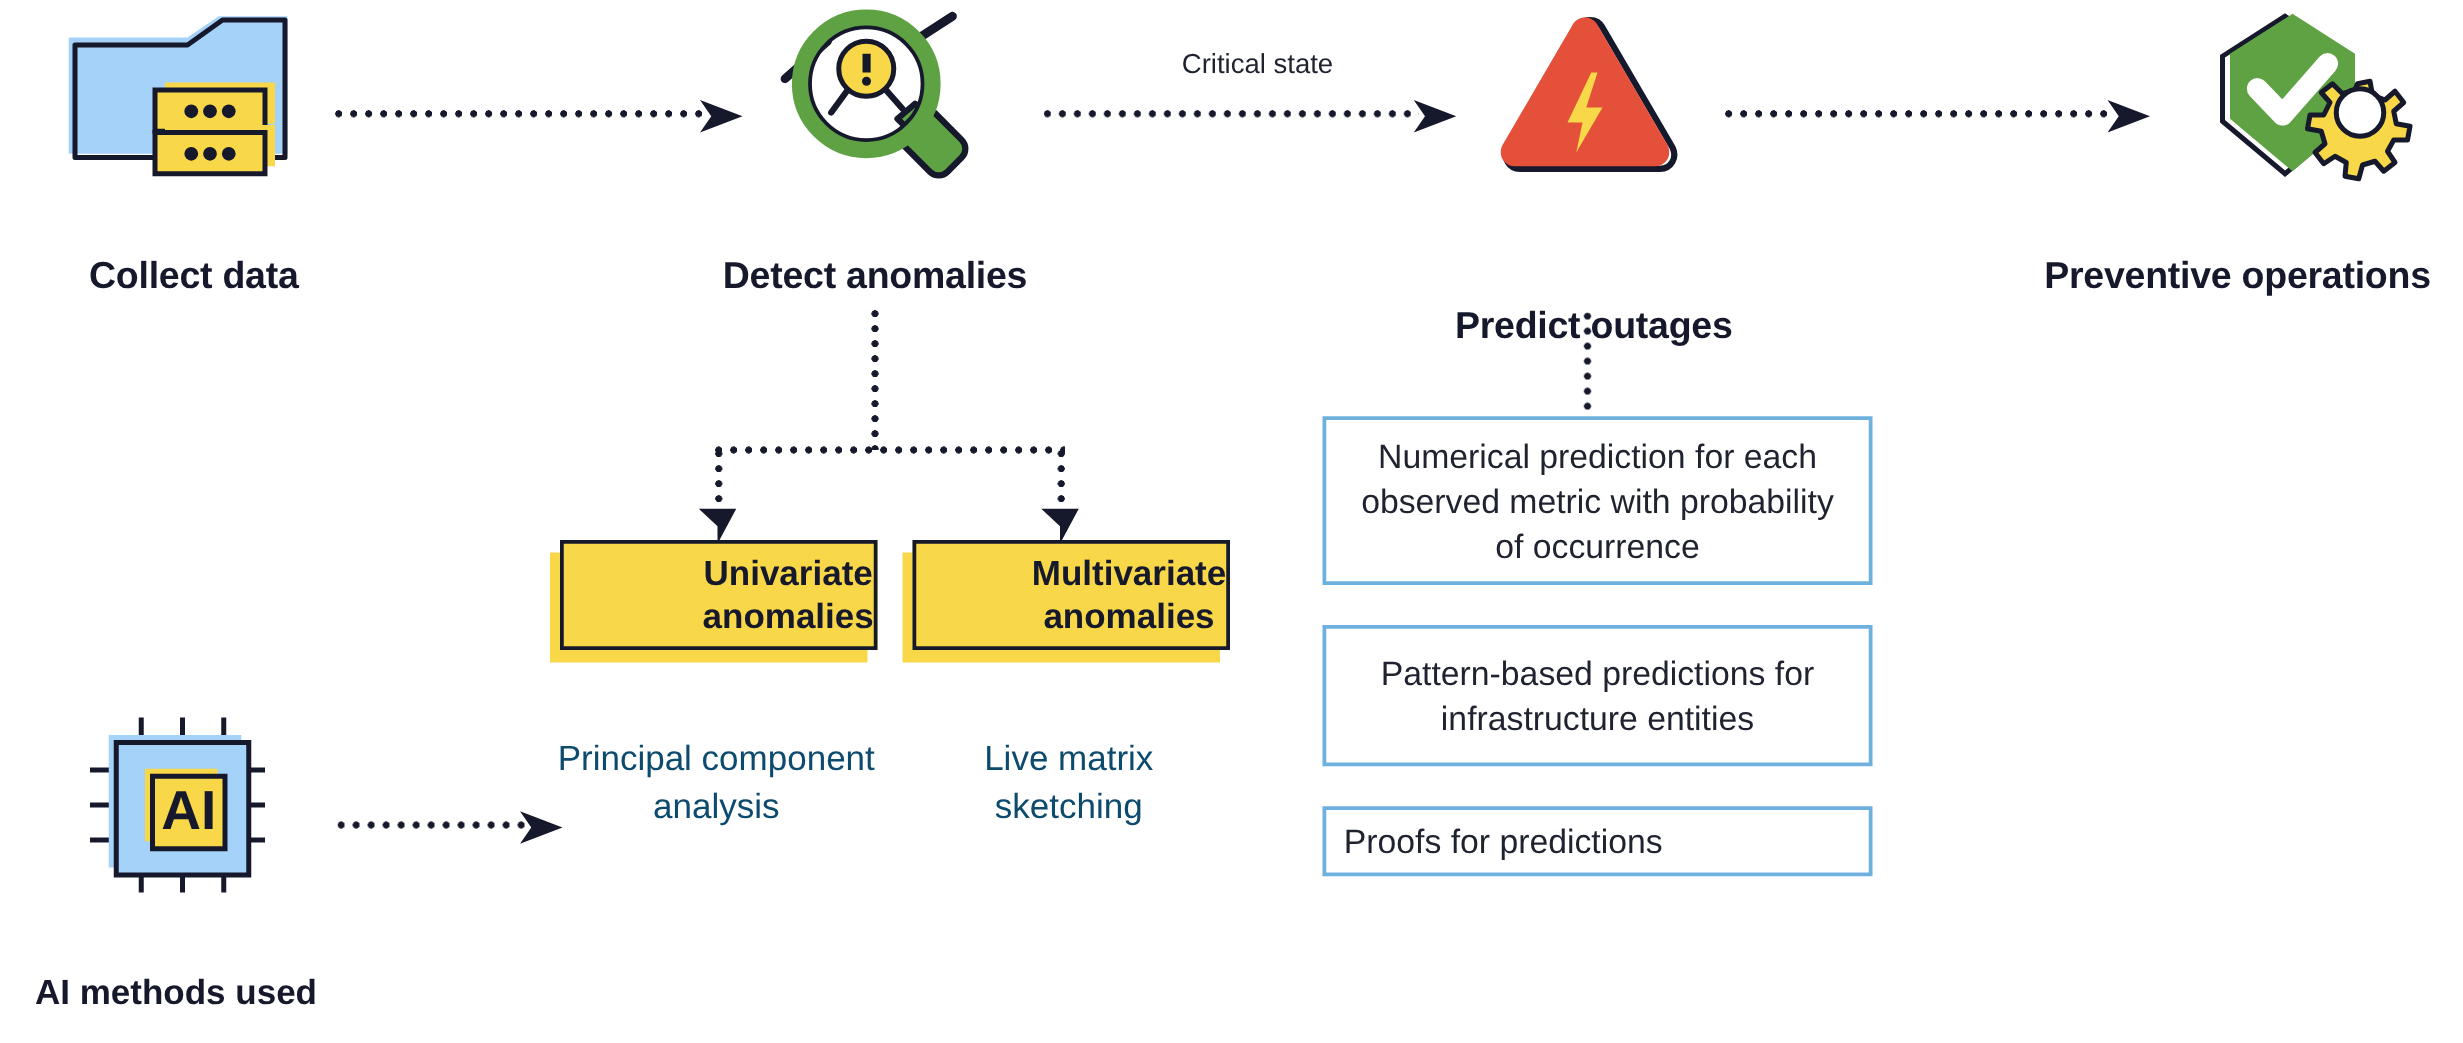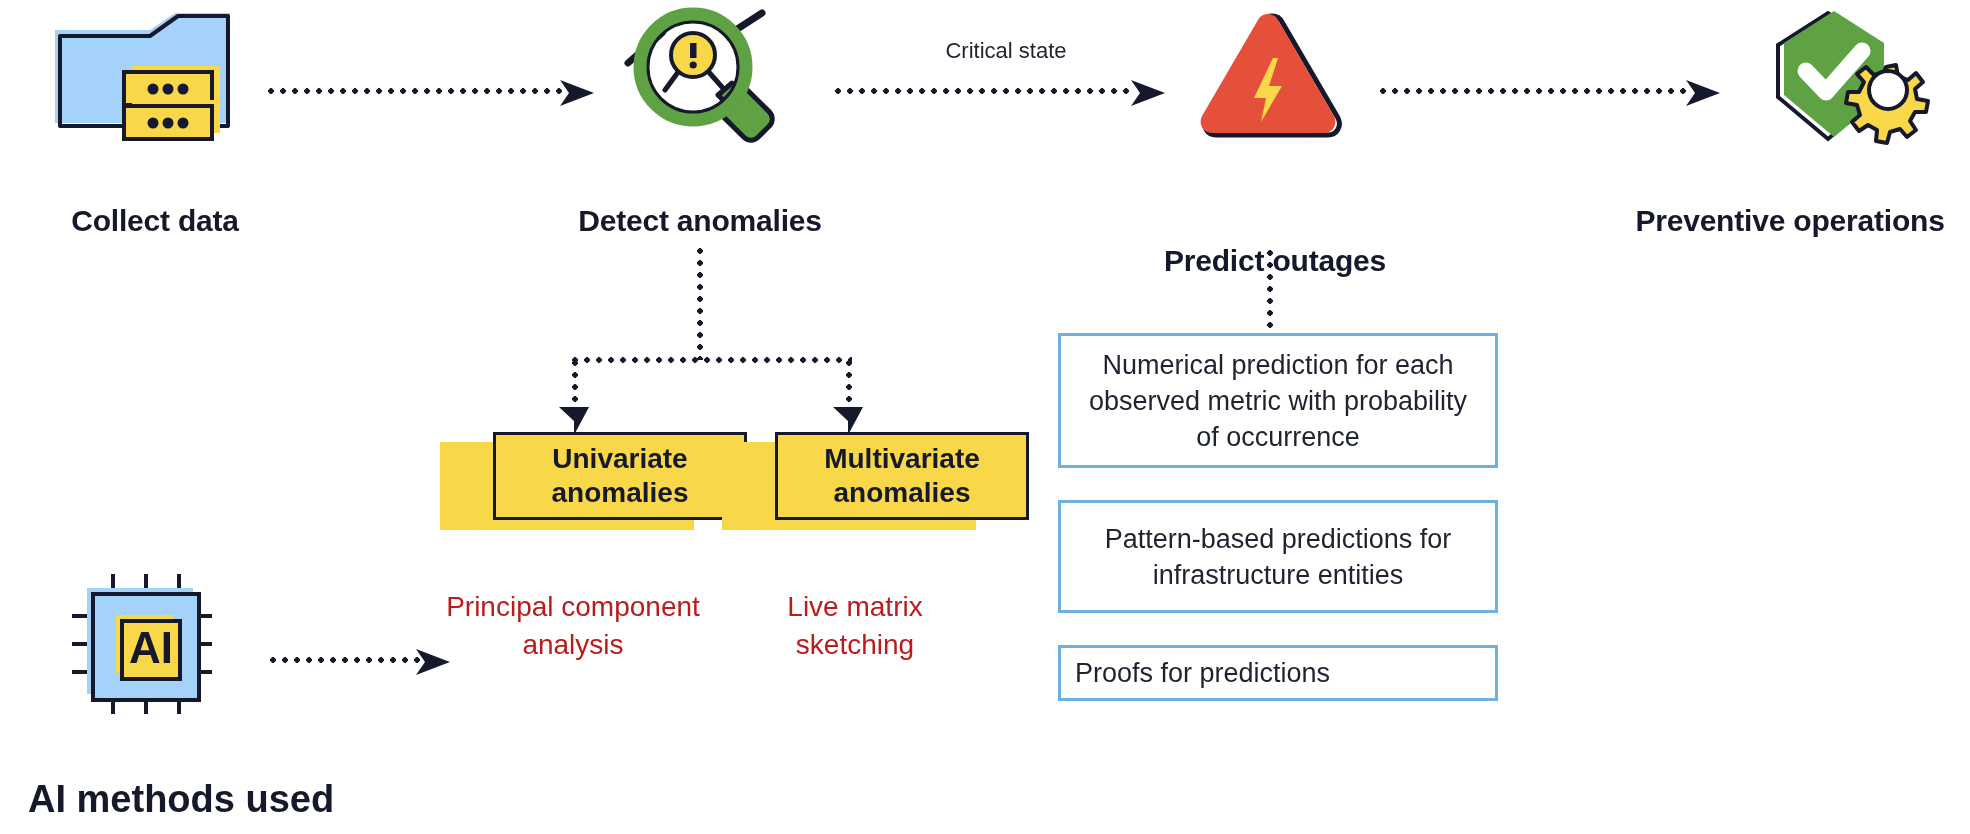--- a/index.html
+++ b/index.html
@@ -26,47 +26,47 @@
     font-size:22px;
     color:#1f2330;
     white-space:nowrap;
     transform:translateX(-50%);
     text-align:right;
   }
   .method-caption{
     position:absolute;
     font-size:28px;
     line-height:38px;
-    color:#b91c1c;
+    color:#0c4a6e;
     text-align:center;
     transform:translateX(-50%);
     width:260px;
   }
   .ai-label{
     position:absolute;
-    font-size:38px;
+    font-size:28px;
     font-weight:bold;
     color:#16182b;
     white-space:nowrap;
   }
 
   
   .ybox-wrap{position:absolute;}
   .ybox-shadow{
     position:absolute;left:-8px;top:10px;
     width:100%;height:100%;
     background:#f8d849;
   }
   .ybox{
     position:absolute;left:0;top:0;
     width:100%;height:100%;
     border:3px solid #16182b;
     background:#f8d849;
     box-sizing:border-box;
-    display:flex;align-items:center;justify-content:center;margin-left:45px;
+    display:flex;align-items:center;justify-content:flex-end;
   }
   .ybox-text{
     font-size:28px;font-weight:bold;line-height:34px;
     color:#16182b;text-align:center;
   }
 
   
   .bbox{
     position:absolute;
     border:3px solid #6fb1de;

